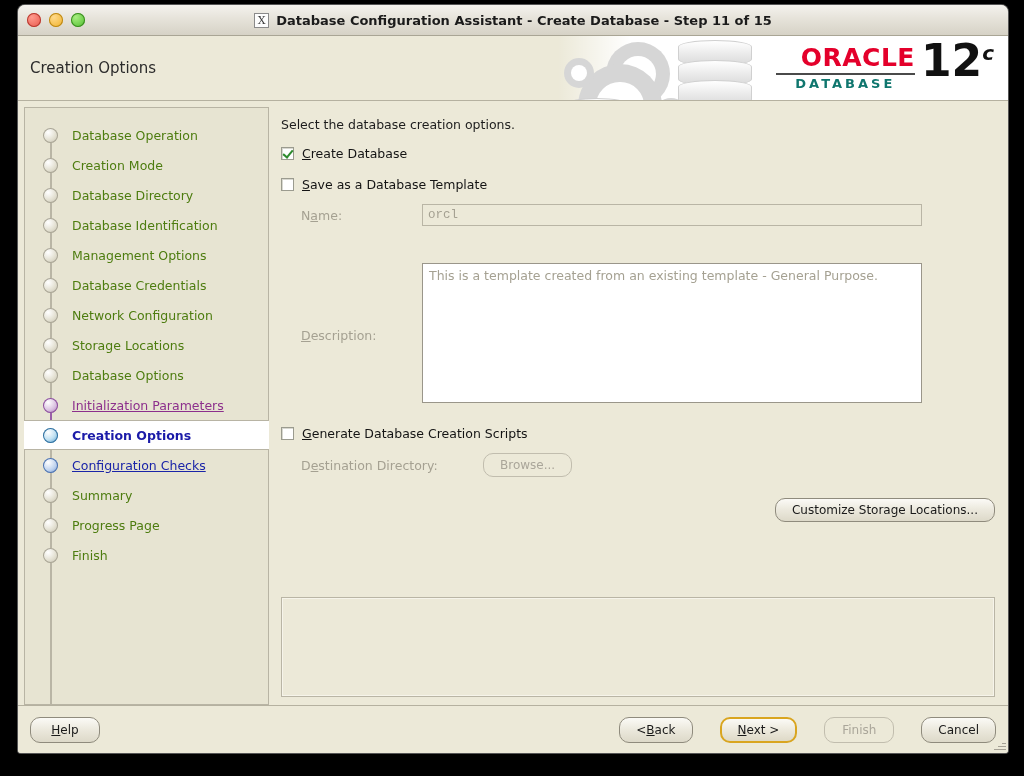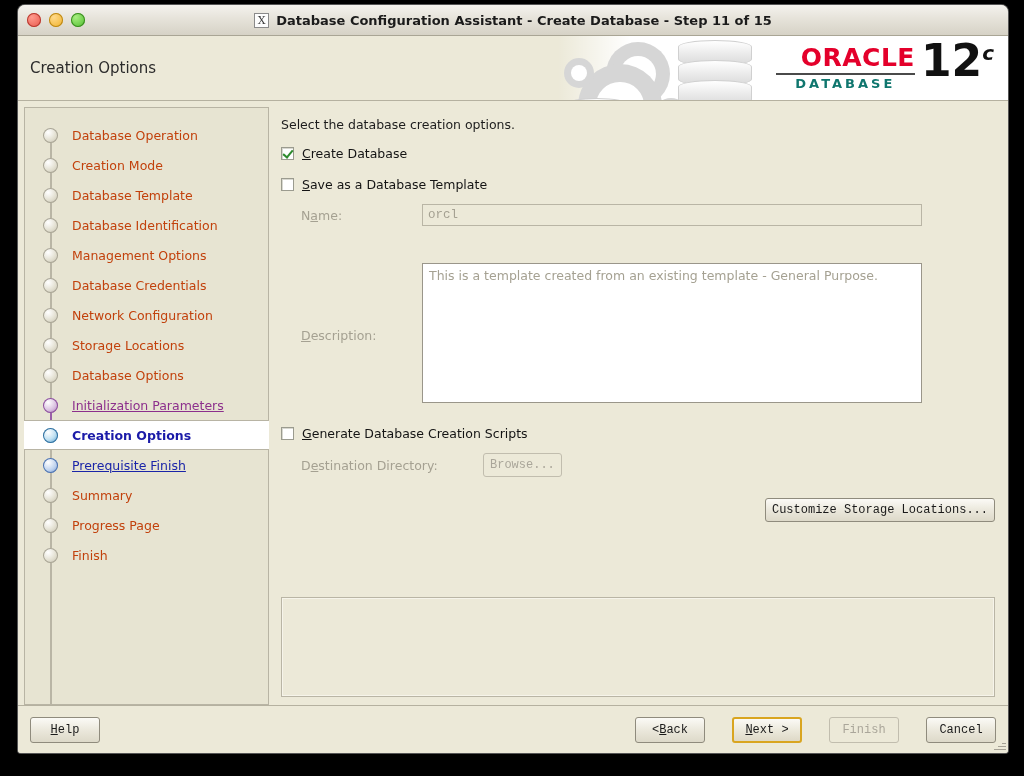--- a/index.html
+++ b/index.html
@@ -161,21 +161,21 @@
   .step .bullet {
     width: 15px; height: 15px; border-radius: 50%;
     flex: none;
     background: radial-gradient(circle at 35% 30%, #ffffff 0%, #e2dfd0 55%, #bdb9a8 100%);
     box-shadow: inset 0 0 0 1px #a9a595;
     z-index: 2;
   }
   .step .label {
     margin-left: 14px;
     font-size: 12.5px;
-    color: #c2410c;
+    color: #4d7c0f;
     white-space: nowrap;
   }
   .step.visited .bullet {
     background: radial-gradient(circle at 35% 30%, #ffffff 0%, #d9bfe0 55%, #9a5fa8 100%);
     box-shadow: inset 0 0 0 1px #8c4f9c;
   }
   .step.visited .label {
     color: #8c2f8c;
     text-decoration: underline;
   }
@@ -274,29 +274,28 @@
   .field-row.top-align .field-label { padding-top: 4px; }
 
   .name-row .input-disabled { max-width: 500px; font-family: Liberation Mono, monospace; }
   .desc-row .textarea-disabled { max-width: 500px; }
 
   .dest-row .input-disabled { max-width: 440px; }
 
   .btn {
     height: 24px;
     min-width: 62px;
-    padding: 0 6px;
+    padding: 0 16px;
     background: linear-gradient(to bottom, #fbfaf6 0%, #ebe8dc 50%, #ddd9c9 100%);
     border: 1px solid #8f8b7d;
-    border-radius: 3px;
+    border-radius: 10px;
     font-size: 12px; color: #1a1a1a;
     display: inline-flex; align-items: center; justify-content: center;
     cursor: default;
     white-space: nowrap;
-    font-family: Liberation Mono, monospace;
   }
   .btn.disabled {
     color: #aaa69a;
     background: #ece9d8;
     border-color: #c1bdae;
   }
   .btn.default {
     border: 2px solid #d9a520;
     background: linear-gradient(to bottom, #fbfaf6 0%, #ece9dc 50%, #ded9c7 100%);
   }
@@ -388,21 +387,21 @@
           <div class="step ">
             <span class="bullet"></span>
             <span class="label">Database Operation</span>
           </div>
           <div class="step ">
             <span class="bullet"></span>
             <span class="label">Creation Mode</span>
           </div>
           <div class="step ">
             <span class="bullet"></span>
-            <span class="label">Database Template</span>
+            <span class="label">Database Directory</span>
           </div>
           <div class="step ">
             <span class="bullet"></span>
             <span class="label">Database Identification</span>
           </div>
           <div class="step ">
             <span class="bullet"></span>
             <span class="label">Management Options</span>
           </div>
           <div class="step ">
@@ -424,21 +423,21 @@
           <div class="step visited">
             <span class="bullet"></span>
             <span class="label">Initialization Parameters</span>
           </div>
           <div class="step current">
             <span class="bullet"></span>
             <span class="label">Creation Options</span>
           </div>
           <div class="step upcoming-link">
             <span class="bullet"></span>
-            <span class="label">Prerequisite Finish</span>
+            <span class="label">Configuration Checks</span>
           </div>
           <div class="step ">
             <span class="bullet"></span>
             <span class="label">Summary</span>
           </div>
           <div class="step ">
             <span class="bullet"></span>
             <span class="label">Progress Page</span>
           </div>
           <div class="step ">

